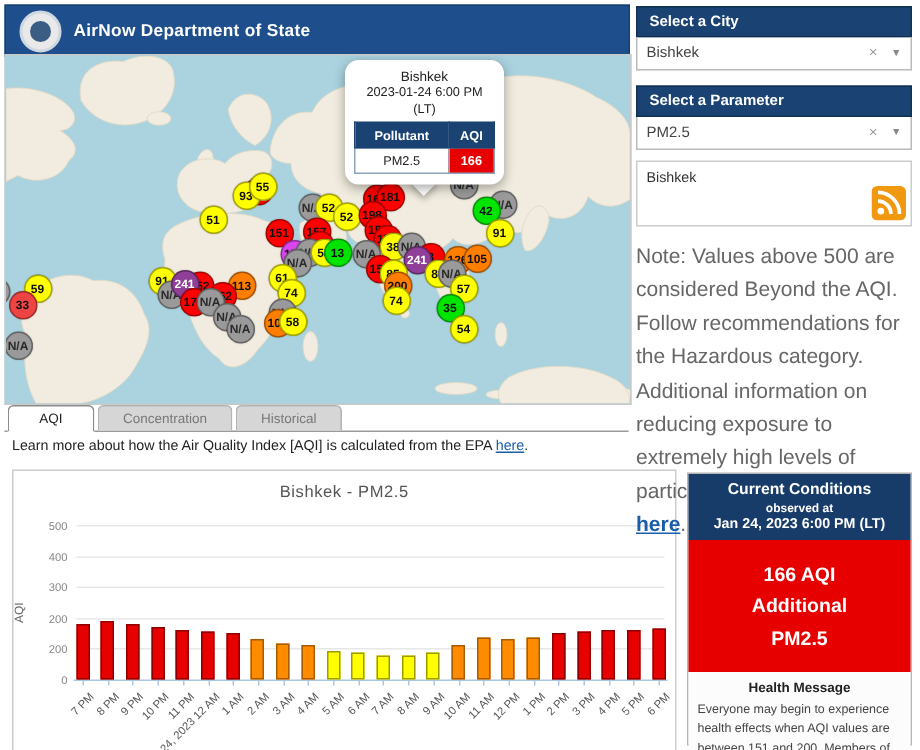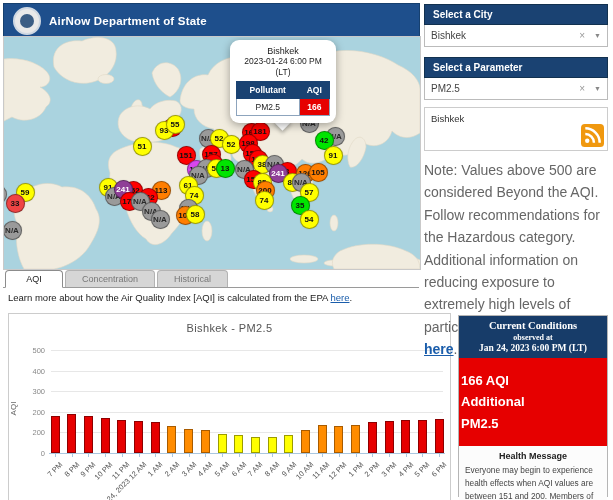--- a/index.html
+++ b/index.html
@@ -82,25 +82,25 @@
   .sb-x{color:#999;font-size:10px;margin-right:9px;cursor:pointer;}
   .sb-caret{color:#888;font-size:7px;cursor:pointer;}
   .feed-box{position:absolute;left:424px;top:107px;width:184px;height:44px;
     background:#fff;border:1px solid #ccc;box-sizing:border-box;font-size:9.5px;color:#333;
     padding:5px 6px;}
   .rss{position:absolute;right:3px;bottom:3px;width:23px;height:23px;cursor:pointer;}
   .note{position:absolute;left:424px;top:159px;width:184px;font-size:14px;color:#666;line-height:1.6;}
   
   .cc{position:absolute;left:458px;top:315px;width:150px;height:182px;
     border:1px solid #b5b5b5;background:#f2f2f2;box-sizing:border-box;}
-  .cc-head{background:#173c69;color:#fff;text-align:center;padding:4px 2px 5px 2px;font-family:Liberation Serif, serif;}
+  .cc-head{background:#173c69;color:#fff;text-align:center;padding:4px 2px 5px 2px;}
   .cc-title{font-size:10.5px;font-weight:bold;}
   .cc-obs{font-size:8px;font-weight:bold;margin-top:2px;}
   .cc-date{font-size:9.5px;font-weight:bold;margin-top:1px;}
-  .cc-red{background:#e60000;color:#fff;text-align:left;padding:12px 2px;}
+  .cc-red{background:#e60000;color:#fff;text-align:center;padding:12px 2px;}
   .cc-red div{font-size:13px;font-weight:bold;line-height:1.65;}
   .cc-health{background:#fcfcfc;padding:5px 6px;}
   .cc-health-title{font-size:9px;font-weight:bold;color:#222;text-align:center;margin-bottom:3px;}
   .cc-health-text{font-size:8.3px;color:#444;line-height:1.55;}
 </style>
 </head>
 <body>
 
 <div class="topbar">
   <div class="seal">

